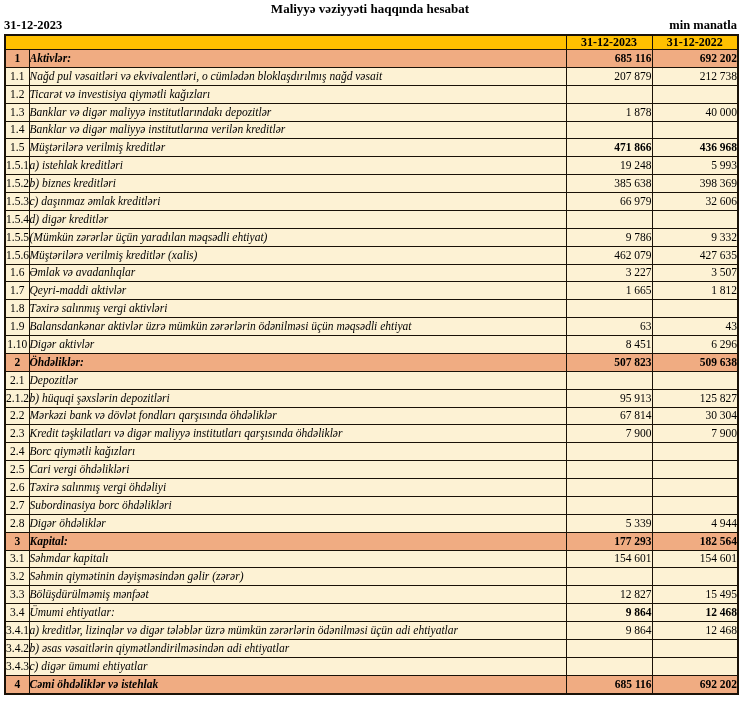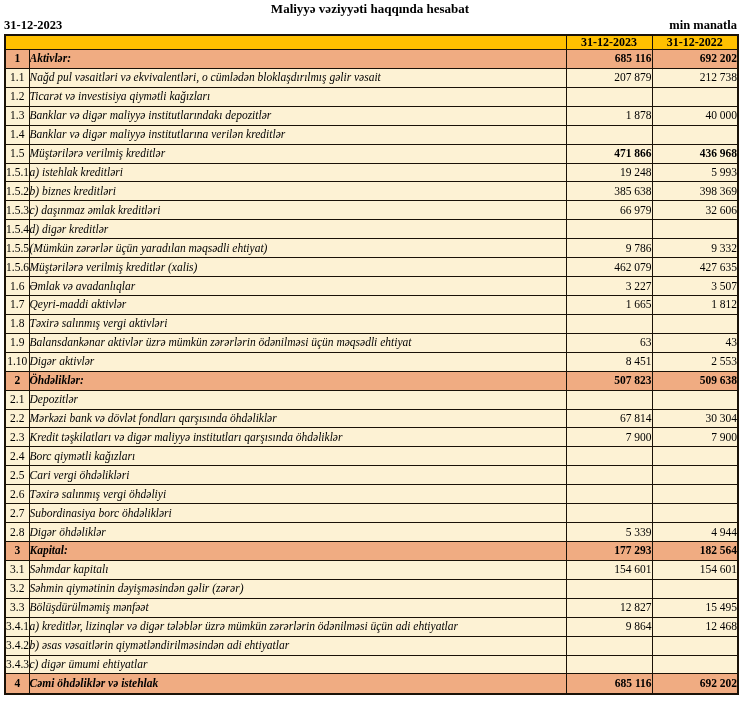--- a/index.html
+++ b/index.html
@@ -98,21 +98,21 @@
     </thead>
     <tbody>
         <tr class="section">
           <td class="num">1</td>
           <td class="label">Aktivlər:</td>
           <td class="val">685 116</td>
           <td class="val">692 202</td>
         </tr>
         <tr>
           <td class="num">1.1</td>
-          <td class="label">Nağd pul vəsaitləri və  ekvivalentləri, o cümlədən bloklaşdırılmış gəlir vəsait</td>
+          <td class="label">Nağd pul vəsaitləri və  ekvivalentləri, o cümlədən bloklaşdırılmış nağd vəsait</td>
           <td class="val">207 879</td>
           <td class="val">212 738</td>
         </tr>
         <tr>
           <td class="num">1.2</td>
           <td class="label">Ticarət və investisiya qiymətli kağızları</td>
           <td class="val"></td>
           <td class="val"></td>
         </tr>
         <tr>
@@ -190,35 +190,41 @@
         <tr>
           <td class="num">1.9</td>
           <td class="label">Balansdankənar aktivlər üzrə mümkün zərərlərin ödənilməsi üçün məqsədli ehtiyat</td>
           <td class="val">63</td>
           <td class="val">43</td>
         </tr>
         <tr>
           <td class="num">1.10</td>
           <td class="label">Digər aktivlər</td>
           <td class="val">8 451</td>
-          <td class="val">2 553</td>
+          <td class="val">6 296</td>
         </tr>
         <tr class="section">
           <td class="num">2</td>
           <td class="label">Öhdəliklər:</td>
           <td class="val">507 823</td>
           <td class="val">509 638</td>
         </tr>
         <tr>
           <td class="num">2.1</td>
           <td class="label">Depozitlər</td>
           <td class="val"></td>
           <td class="val"></td>
         </tr>
         <tr>
+          <td class="num">2.1.2</td>
+          <td class="label">b) hüquqi şəxslərin depozitləri</td>
+          <td class="val">95 913</td>
+          <td class="val">125 827</td>
+        </tr>
+        <tr>
           <td class="num">2.2</td>
           <td class="label">Mərkəzi bank və dövlət fondları qarşısında öhdəliklər</td>
           <td class="val">67 814</td>
           <td class="val">30 304</td>
         </tr>
         <tr>
           <td class="num">2.3</td>
           <td class="label">Kredit təşkilatları və digər maliyyə institutları qarşısında öhdəliklər</td>
           <td class="val">7 900</td>
           <td class="val">7 900</td>
@@ -270,20 +276,26 @@
           <td class="label">Səhmin qiymətinin dəyişməsindən gəlir (zərər)</td>
           <td class="val"></td>
           <td class="val"></td>
         </tr>
         <tr>
           <td class="num">3.3</td>
           <td class="label">Bölüşdürülməmiş mənfəət</td>
           <td class="val">12 827</td>
           <td class="val">15 495</td>
         </tr>
+        <tr class="bold-values">
+          <td class="num">3.4</td>
+          <td class="label">Ümumi ehtiyatlar:</td>
+          <td class="val">9 864</td>
+          <td class="val">12 468</td>
+        </tr>
         <tr>
           <td class="num">3.4.1</td>
           <td class="label">a) kreditlər, lizinqlər və digər tələblər üzrə mümkün zərərlərin ödənilməsi üçün adi ehtiyatlar</td>
           <td class="val">9 864</td>
           <td class="val">12 468</td>
         </tr>
         <tr>
           <td class="num">3.4.2</td>
           <td class="label">b) əsas vəsaitlərin qiymətləndirilməsindən adi ehtiyatlar</td>
           <td class="val"></td>

